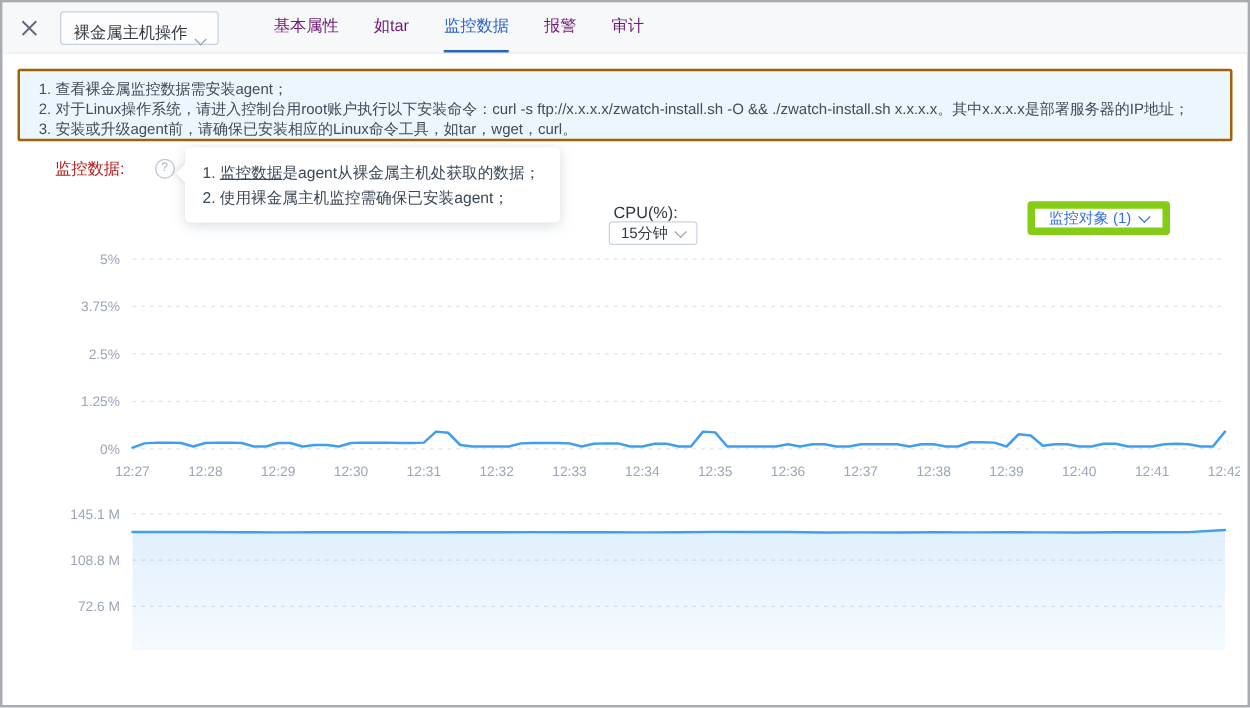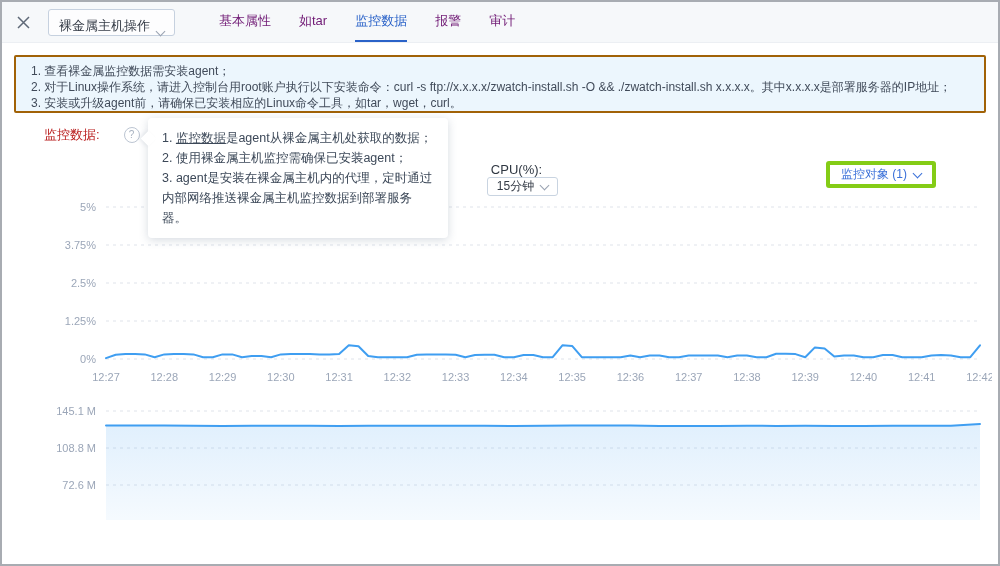--- a/index.html
+++ b/index.html
@@ -20,21 +20,21 @@
   
   .monitor-row{margin:13px 0 0 42px;display:flex;align-items:center;height:17px;}
   .section-label{font-size:13px;color:#b91c1c;}
   .help{width:14px;height:14px;margin-left:24px;border:1px solid #bcc5d2;border-radius:50%;color:#a8b2c0;font-size:10px;line-height:14px;text-align:center;cursor:pointer;}
   .chart-row{position:relative;display:flex;align-items:center;height:27px;}
   .cpu-row{margin:19px 0 0 45px;flex-direction:column;}
   .mem-row{margin:22px 0 0 43px;}
   .row-label{font-size:13px;color:#2f3742;margin-right:12px;}
   .select{display:flex;align-items:center;height:25px;box-sizing:border-box;padding:0 9px;background:#fff;border:1px solid #c9d4e1;border-radius:3px;font-size:12px;color:#333a45;cursor:pointer;}
   .select + .select{margin-left:9px;}
-  .target-btn{position:absolute;right:62px;top:-1px;display:flex;align-items:center;height:27px;padding:0 11px;background:#fff;border:4px solid #84cc16;border-radius:3px;font-size:12px;color:#3a70d9;cursor:pointer;font-family:inherit;}
+  .target-btn{position:absolute;right:62px;top:-1px;display:flex;align-items:center;height:27px;padding:0 11px;background:#fff;border:6px solid #84cc16;border-radius:3px;font-size:12px;color:#3a70d9;cursor:pointer;font-family:inherit;}
   
   .tooltip{position:absolute;left:146px;top:116px;width:300px;box-sizing:border-box;background:#fff;border-radius:4px;box-shadow:0 2px 10px rgba(70,90,120,.22);padding:10px 14px;z-index:10;}
   .tooltip:before{content:"";position:absolute;left:-5px;top:15px;width:11px;height:11px;background:#fff;transform:rotate(45deg);box-shadow:-2px 2px 4px rgba(70,90,120,.10);}
   .tline{font-size:12.5px;line-height:20px;color:#3c4858;}
   .ul{text-decoration:underline;}
   
   svg.chart{display:block;margin-left:12px;}
   #cpu-chart{margin-top:7px;}
   #mem-chart{margin-top:7px;}
   .grid{stroke:#dfe3ea;stroke-width:1;stroke-dasharray:3 4;fill:none;}
@@ -74,21 +74,20 @@
   </div>
 
   <div class="monitor-row">
     <span class="section-label">监控数据:</span>
     <span class="help">?</span>
   </div>
 
   <div class="tooltip">
     <div class="tline"><span>1. </span><span class="ul">监控数据</span><span>是agent从裸金属主机处获取的数据；</span></div>
     <div class="tline">2. 使用裸金属主机监控需确保已安装agent；</div>
-    <div class="tline">3. agent是安装在裸金属主机内的代理，定时通过内部网络推送裸金属主机监控数据到部署服务器。</div>
   </div>
 
   <div class="chart-row cpu-row">
     <span class="row-label">CPU(%):</span>
     <div class="select">
       <span>15分钟</span>
       <i class="chev"></i>
     </div>
     <button class="target-btn">
       <span>监控对象 (1)</span>

